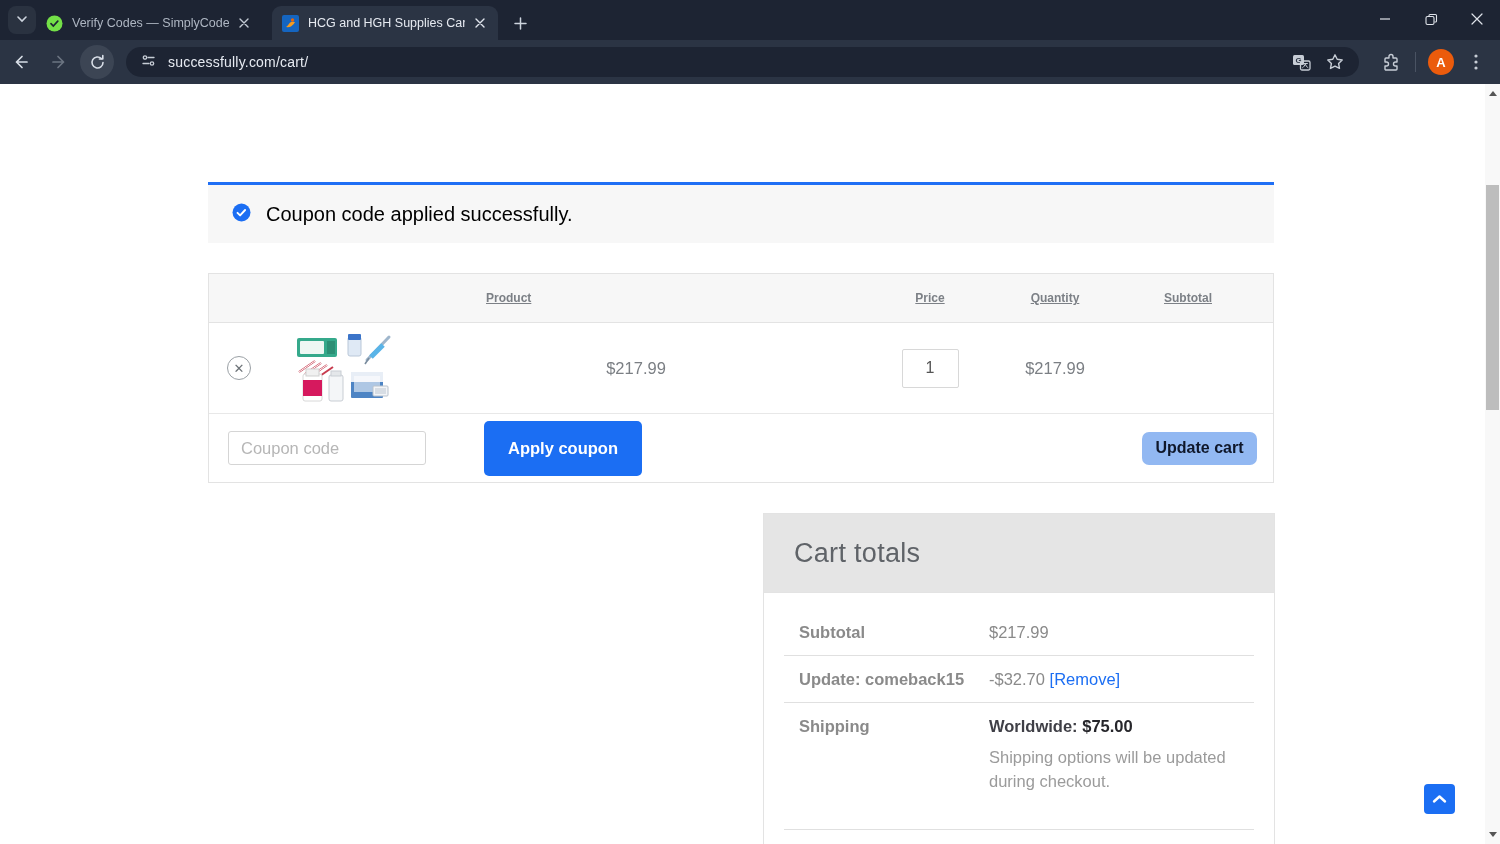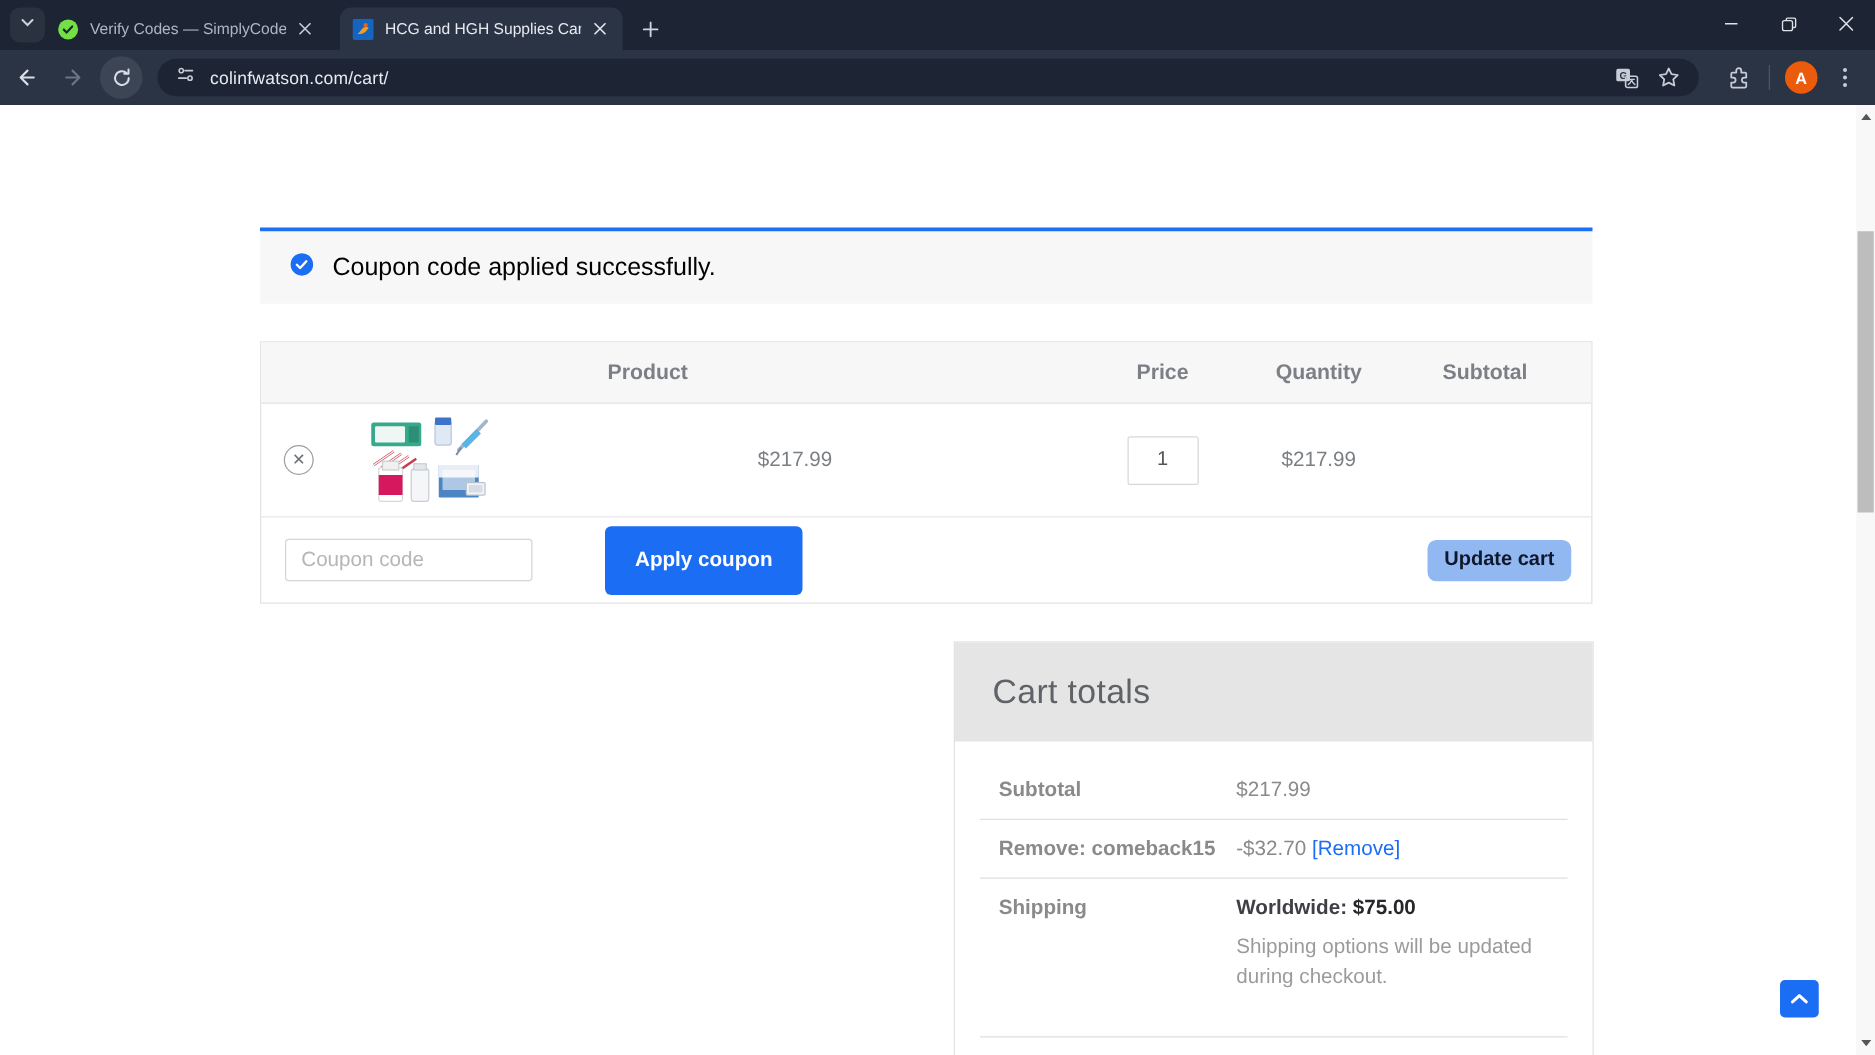--- a/index.html
+++ b/index.html
@@ -50,21 +50,21 @@
   .notice { position:absolute; left:208px; top:98px; width:1066px; height:61px;
     background:#f7f7f7; border-top:3px solid #1f6ff5; display:flex; align-items:center;
     padding-left:24px; }
   .notice-text { margin-left:15px; font-size:20px; color:#000000; }
 
   .cart-table { position:absolute; left:208px; top:189px; width:1066px; background:#fff;
     border:1px solid #e3e3e3; }
   .thead, .trow { display:grid; grid-template-columns:60px 150px 1fr 154px 96px 170px;
     align-items:center; }
   .thead { height:49px; background:#f7f7f7; border-bottom:1px solid #e3e3e3; }
-  .th { font-size:17px; font-weight:bold; color:#7c8086; text-align:center; }
+  .th { font-size:12px; font-weight:bold; color:#7c8086; text-align:center;text-decoration:underline; }
   .th.product { text-align:left; padding-left:67px; }
   .trow { height:91px; border-bottom:1px solid #e8e8e8; }
   .remove-btn { width:24px; height:24px; margin:0 auto; border:1.5px solid #9aa0a5; border-radius:50%;
     color:#6d7378; font-size:13px; display:flex; align-items:center; justify-content:center;
     cursor:pointer; background:#fff; }
   .thumb { width:108px; height:76px; margin-left:22px; }
   .pname { font-size:17px; font-weight:bold; color:#1b6ef3; text-decoration:none; padding-left:26px;
     letter-spacing:.2px; }
   .cellnum { font-size:16.5px; color:#7b7f84; text-align:center; }
   .qty-input { width:57px; height:39px; border:1px solid #d8d8d8; border-radius:2px;
@@ -202,21 +202,21 @@
 
     <div class="omnibox">
       <span>
         <svg width="17" height="17" viewBox="0 0 17 17">
             <circle cx="5" cy="5.5" r="1.7" fill="none" stroke="#c7cdd6" stroke-width="1.3"></circle>
             <path d="M8 5.5h6" stroke="#c7cdd6" stroke-width="1.3" stroke-linecap="round"></path>
             <circle cx="12" cy="11.5" r="1.7" fill="none" stroke="#c7cdd6" stroke-width="1.3"></circle>
             <path d="M3 11.5h6" stroke="#c7cdd6" stroke-width="1.3" stroke-linecap="round"></path>
           </svg>
       </span>
-      <span class="url">colinfwatson.com/cart/</span>
+      <span class="url">successfully.com/cart/</span>
       <span class="omni-icon">
         <svg width="19" height="19" viewBox="0 0 19 19">
             <rect x="1" y="2" width="11" height="10" rx="1.5" fill="#c7cdd6"></rect>
             <text x="3.5" y="10" font-size="8" font-weight="bold" fill="#2b3444" font-family="sans-serif">G</text>
             <rect x="8.5" y="8" width="9.5" height="9" rx="1.5" fill="none" stroke="#c7cdd6" stroke-width="1.3"></rect>
             <path d="M10.8 10.5h5M13.3 10.5c-.3 2-1.6 3.6-3 4.4M13.3 10.5c.3 2 1.6 3.6 3 4.4" stroke="#c7cdd6" stroke-width="1" fill="none"></path>
           </svg>
       </span>
       <span class="omni-icon">
         <svg width="18" height="18" viewBox="0 0 18 18">
@@ -319,21 +319,21 @@
     <div class="totals">
       <div class="totals-header">
         <span class="totals-title">Cart totals</span>
       </div>
       <div class="totals-body">
         <div class="trow2 row-line">
           <span class="tlabel">Subtotal</span>
           <span class="tvalue">$217.99</span>
         </div>
         <div class="trow2 row-line">
-          <span class="tlabel">Remove: comeback15</span>
+          <span class="tlabel">Update: comeback15</span>
           <span class="tvalue"><span>-$32.70</span> <a class="remove-link" href="#">[Remove]</a></span>
         </div>
         <div class="trow2 row-ship">
           <span class="tlabel">Shipping</span>
           <span class="tvalue">
             <span class="ship-method"><span>Worldwide:</span> <span class="ship-price">$75.00</span></span>
             <div class="ship-note">Shipping options will be updated during checkout.</div>
           </span>
         </div>
       </div>

